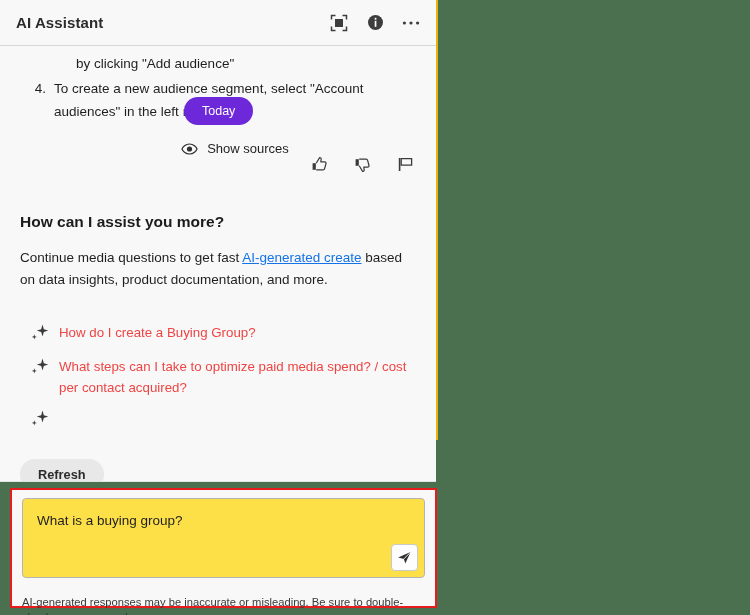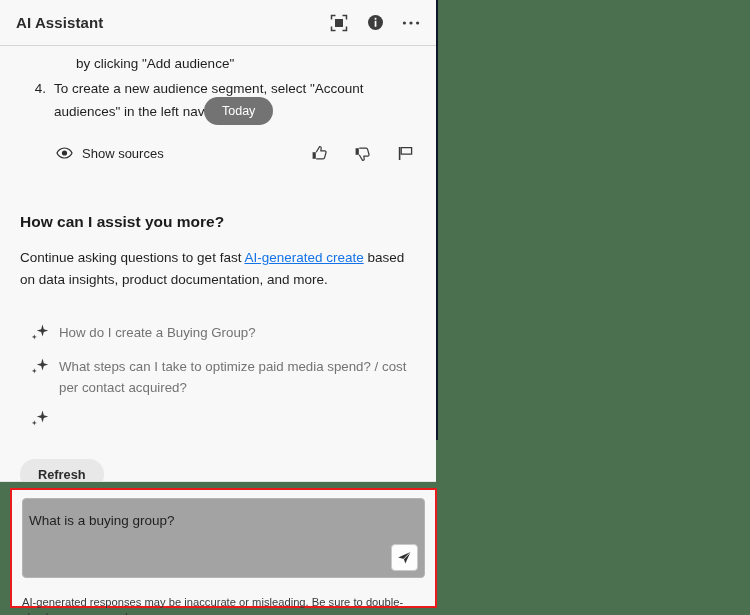--- a/index.html
+++ b/index.html
@@ -14,21 +14,21 @@
     position: relative;
   }
 
   
   #panel {
     position: absolute;
     left: 0; top: 0;
     width: 438px;
     height: 440px;
     background: #f8f8f8;
-    border-right: 2px solid #0f172a;
+    border-right: 2px solid #eab308;
   }
 
   
   #header {
     position: relative;
     height: 46px;
     background: #f8f8f8;
     border-bottom: 1px solid #d6d6d6;
     display: flex;
     align-items: center;
@@ -73,38 +73,39 @@
   .ans-li {
     display: flex;
     margin-top: 2px;
   }
   .ans-li .num { width: 22px; text-align: right; margin-right: 8px; flex: none; }
   .ans-li .body { flex: 1; }
 
   
   #today-pill {
     position: absolute;
-    left: 204px; top: 51px;
-    background: #737373;
+    left: 184px; top: 51px;
+    background: #6d28d9;
     color: #ffffff;
     font-size: 12.5px;
     font-weight: normal;
     padding: 6px 18px;
     border-radius: 14px;
     line-height: 16px;
     z-index: 5;
   }
 
   
   #feedback-row {
     display: flex;
     align-items: center;
     margin-top: 18px;
     padding: 0 22px 0 56px;
     height: 24px;
+    flex-direction: column;
   }
   #show-sources {
     display: flex;
     align-items: center;
     gap: 9px;
     cursor: pointer;
     font-size: 13px;
     color: #1f1f1f;
   }
   #feedback-icons {
@@ -146,21 +147,21 @@
     display: flex;
     align-items: flex-start;
     gap: 10px;
     padding: 5px 0 5px 8px;
     cursor: pointer;
   }
   .sug-icon { flex: none; margin-top: 1px; color: #3a3a3a; }
   .sug-text {
     font-size: 13.3px;
     line-height: 21px;
-    color: #737373;
+    color: #ef4444;
     max-width: 365px;
   }
 
   
   #refresh-wrap {
     padding: 22px 0 16px 20px;
   }
   #refresh-button {
     display: inline-block;
     background: #e8e8e8;
@@ -181,24 +182,24 @@
     top: 488px;
     width: 427px;
     height: 120px;
     border: 2px solid #e81c1c;
     background: #f8f8f8;
     padding: 8px 10px 4px 10px;
   }
   #composer-box {
     position: relative;
     height: 80px;
-    background: #a3a3a3;
+    background: #fde047;
     border: 1px solid #b4b4b4;
     border-radius: 4px;
-    padding: 12px 42px 10px 6px;
+    padding: 12px 42px 10px 14px;
   }
   #composer-text {
     font-size: 13.5px;
     color: #1f1f1f;
     line-height: 20px;
   }
   #send-button {
     position: absolute;
     right: 6px;
     bottom: 6px;
@@ -296,21 +297,21 @@
           <svg width="17" height="17" viewBox="0 0 17 17">
             <rect x="1.8" y="2" width="1.6" height="13" fill="#3a3a3a"></rect>
             <path d="M4.2 2.6h10.4v6.6H4.2z" fill="none" stroke="#3a3a3a" stroke-width="1.3"></path>
           </svg>
         </span>
       </div>
     </div>
 
     <div id="greeting">
       <h2 id="greeting-title">How can I assist you more?</h2>
-      <p id="greeting-sub"><span>Continue asking questions to get fast </span><a href="#">AI-generated create</a><span> based on data insights, product documentation, and more.</span></p>
+      <p id="greeting-sub"><span>Continue media questions to get fast </span><a href="#">AI-generated create</a><span> based on data insights, product documentation, and more.</span></p>
     </div>
 
     <div id="suggestions">
 
       <div class="suggestion">
         <span class="sug-icon">
           <svg width="19" height="19" viewBox="0 0 19 19">
             <path d="M12.5 1.6 13.8 6.3 18.2 7.6 13.8 8.9 12.5 13.6 11.2 8.9 6.8 7.6 11.2 6.3z" fill="#3a3a3a"></path>
             <path d="M4.3 11.2 4.9 13.3 6.9 13.9 4.9 14.5 4.3 16.6 3.7 14.5 1.7 13.9 3.7 13.3z" fill="#3a3a3a"></path>
           </svg>

